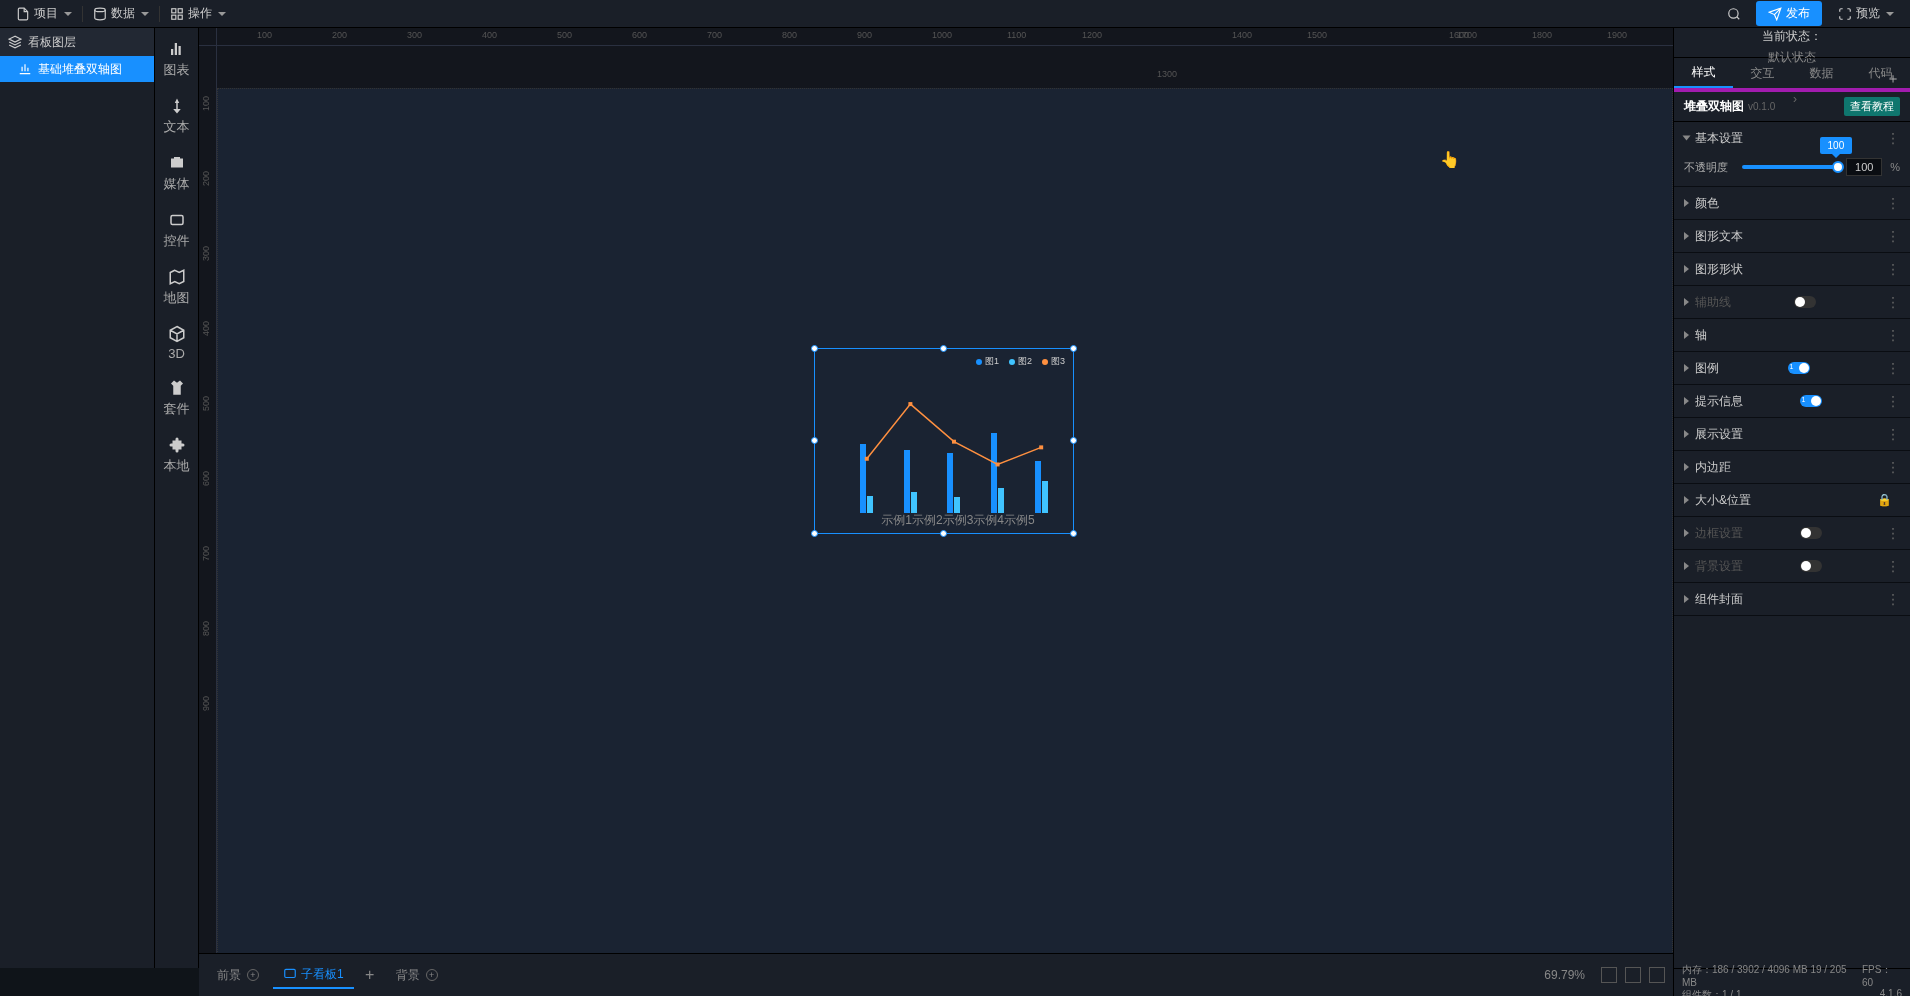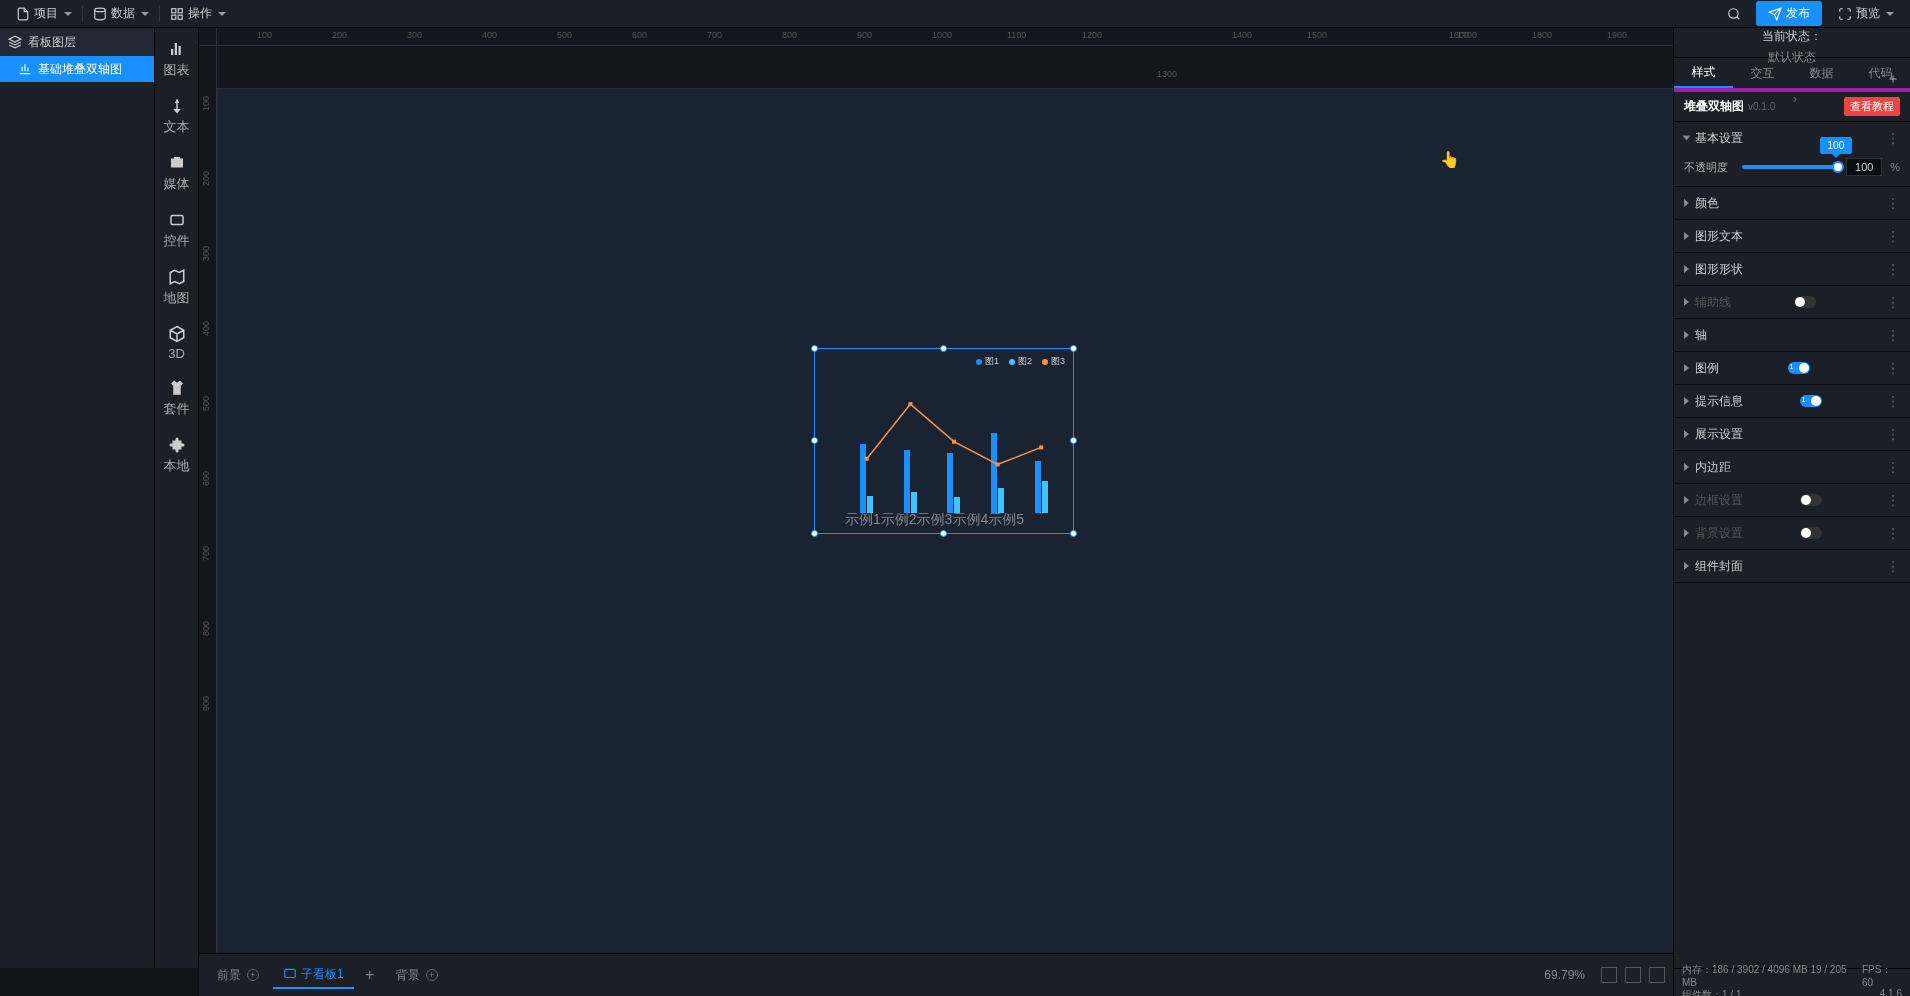--- a/index.html
+++ b/index.html
@@ -46,21 +46,21 @@
 .h-w { top:50%; left:-4px; margin-top:-4px; } .h-e { top:50%; right:-4px; margin-top:-4px; }
 .h-sw { bottom:-4px; left:-4px; } .h-s { bottom:-4px; left:50%; margin-left:-4px; } .h-se { bottom:-4px; right:-4px; }
 
 .chart { position:absolute; inset:0; }
 .legend { position:absolute; top:6px; right:8px; display:flex; gap:10px; font-size:9px; color:#ccc; }
 .legend span { display:flex; align-items:center; gap:3px; }
 .legend .dot { width:6px; height:6px; border-radius:50%; }
 .bars { position:absolute; bottom:20px; left:30px; right:10px; top:30px; display:flex; justify-content:space-around; align-items:flex-end; }
 .bar-grp { display:flex; align-items:flex-end; gap:1px; }
 .bar { width:6px; }
-.xlabels { position:absolute; bottom:4px; left:30px; right:2px; display:flex; justify-content:flex-start; font-size:14px; color:#888; }
+.xlabels { position:absolute; bottom:4px; left:30px; right:2px; display:flex; justify-content:center; font-size:12px; color:#888; }
 .line-svg { position:absolute; bottom:20px; left:30px; right:10px; top:30px; pointer-events:none; }
 
 
 .bottom-tabs { position:absolute; bottom:0; left:199px; right:237px; height:43px; background:#1a1f28; border-top:1px solid #000; display:flex; align-items:center; padding:0 8px; gap:4px; }
 .btab { padding:4px 10px; color:#888; cursor:pointer; display:flex; align-items:center; gap:4px; position:relative; }
 .btab.active { color:#1890ff; border-bottom:2px solid #1890ff; }
 .btab .add-c { width:12px; height:12px; border:1px solid #666; border-radius:50%; display:flex; align-items:center; justify-content:center; font-size:9px; margin-left:2px; }
 .bottom-tabs .plus { width:24px; text-align:center; color:#888; cursor:pointer; font-size:16px; }
 .bottom-tabs .spacer { flex:1; }
 .bottom-tabs .zoom { color:#888; margin-right:8px; }
@@ -69,21 +69,21 @@
 
 .props { width:237px; background:#1a1f28; border-left:1px solid #000; display:flex; flex-direction:column; }
 .props-header { height:30px; display:flex; align-items:center; padding:0 10px; border-bottom:1px solid #000; gap:4px;flex-direction:column; }
 .props-header .plus { margin-left:auto; cursor:pointer; color:#aaa; font-size:14px; }
 .props-header .rchev { color:#666; margin-left:6px; }
 .props-tabs { height:34px; display:flex; border-bottom:4px solid #a21caf; }
 .props-tabs .ptab { flex:1; display:flex; align-items:center; justify-content:center; cursor:pointer; color:#888; }
 .props-tabs .ptab.active { color:#fff; border-bottom:2px solid #1890ff; }
 .props-title { height:30px; display:flex; align-items:center; padding:0 10px; border-bottom:1px solid #000; }
 .props-title .ver { color:#666; font-size:10px; margin-left:4px; }
-.props-title .tut { margin-left:auto; background:#ef4444; color:#fff; padding:2px 6px; border-radius:2px; font-size:11px; cursor:pointer; }
+.props-title .tut { margin-left:auto; background:#0f766e; color:#fff; padding:2px 6px; border-radius:2px; font-size:11px; cursor:pointer; }
 .section { border-bottom:1px solid #0a0d12; }
 .section-h { height:32px; display:flex; align-items:center; padding:0 10px; cursor:pointer; }
 .section-h .tri { width:0; height:0; border-top:4px solid transparent; border-bottom:4px solid transparent; border-left:5px solid #888; margin-right:6px; }
 .section-h.open .tri { transform:rotate(90deg); }
 .section-h .dots { margin-left:auto; color:#666; cursor:pointer; font-size:14px; }
 .section-h .toggle { width:22px; height:12px; background:#333; border-radius:6px; position:relative; margin-left:auto; margin-right:8px; }
 .section-h .toggle.on { background:#1890ff; }
 .section-h .toggle::after { content:''; position:absolute; width:10px; height:10px; background:#fff; border-radius:50%; top:1px; left:1px; }
 .section-h .toggle.on::after { left:11px; }
 .section-h .toggle .tn { position:absolute; font-size:7px; color:#fff; top:1px; }
@@ -423,20 +423,27 @@
         </div>
       </div>
     <div class="section">
         <div class="section-h">
           <span class="tri"></span>
           <span>内边距</span>
           <span class="dots">⋮</span>
         </div>
       </div>
     <div class="section">
+        <div class="section-h">
+          <span class="tri"></span>
+          <span>大小&amp;位置</span>
+          <span class="lock">🔒</span>
+        </div>
+      </div>
+    <div class="section">
         <div class="section-h disabled">
           <span class="tri"></span>
           <span>边框设置</span>
           <span class="toggle"></span>
           <span class="dots">⋮</span>
         </div>
       </div>
     <div class="section">
         <div class="section-h disabled">
           <span class="tri"></span>

